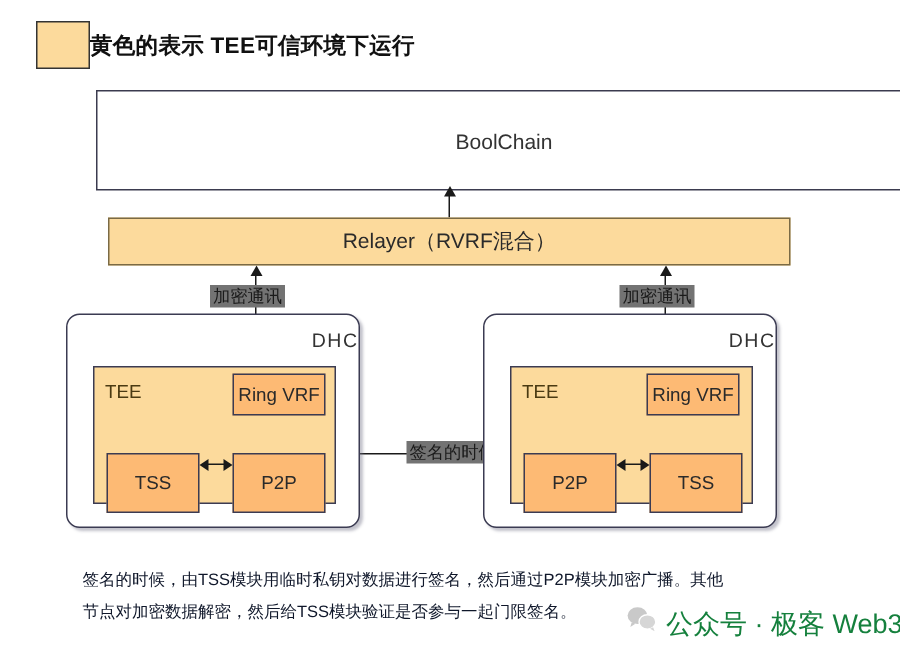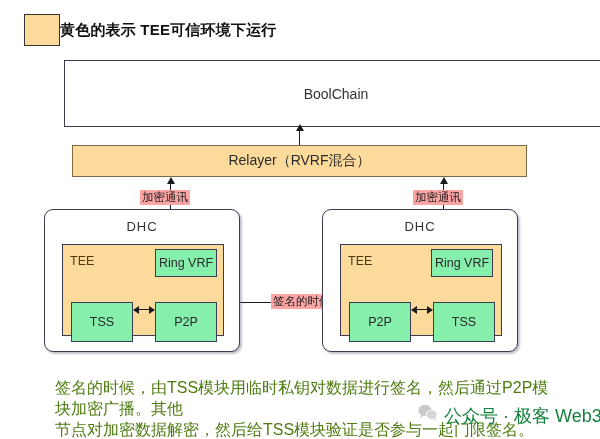--- a/index.html
+++ b/index.html
@@ -86,21 +86,21 @@
     box-shadow: 2px 2px 2px rgba(120,120,140,0.45);
   }
   .dhc.left  { left: 44px; }
   .dhc.right { left: 322px; }
 
   .dhc-title {
     position: absolute;
     top: 9px;
     left: 0;
     right: 0;
-    text-align: center;
+    text-align: right;
     font-size: 13px;
     color: #333333;
     letter-spacing: 1px;
   }
 
   
   .tee {
     position: absolute;
     left: 17px;
     top: 34px;
@@ -114,21 +114,21 @@
   .tee-label {
     position: absolute;
     left: 7px;
     top: 9px;
     font-size: 12.5px;
     color: #4a3a12;
   }
 
   .inner-box {
     position: absolute;
-    background: #86efac;
+    background: #fdba74;
     border: 1px solid #3b3b52;
     box-sizing: border-box;
     display: flex;
     align-items: center;
     justify-content: center;
     font-size: 12.5px;
     color: #2a2a2a;
   }
   .ringvrf {
     top: 4px;
@@ -174,34 +174,34 @@
     width: 0; height: 0;
     border-top: 4px solid transparent;
     border-bottom: 4px solid transparent;
     border-left: 6px solid #1a1a1a;
   }
 
   .edge-label {
     position: absolute;
     font-size: 11.5px;
     color: #1a1a1a;
-    background: #fca5a5;
+    background: #737373;
     padding: 0 2px;
     white-space: nowrap;
   }
 
   
   .caption {
     position: absolute;
     left: 55px;
     top: 377px;
     width: 500px;
-    font-size: 16px;
+    font-size: 11px;
     line-height: 21px;
-    color: #4d7c0f;
+    color: #0f172a;
   }
 
   
   .watermark {
     position: absolute;
     left: 418px;
     top: 404px;
     display: flex;
     align-items: flex-start;
     gap: 6px;

